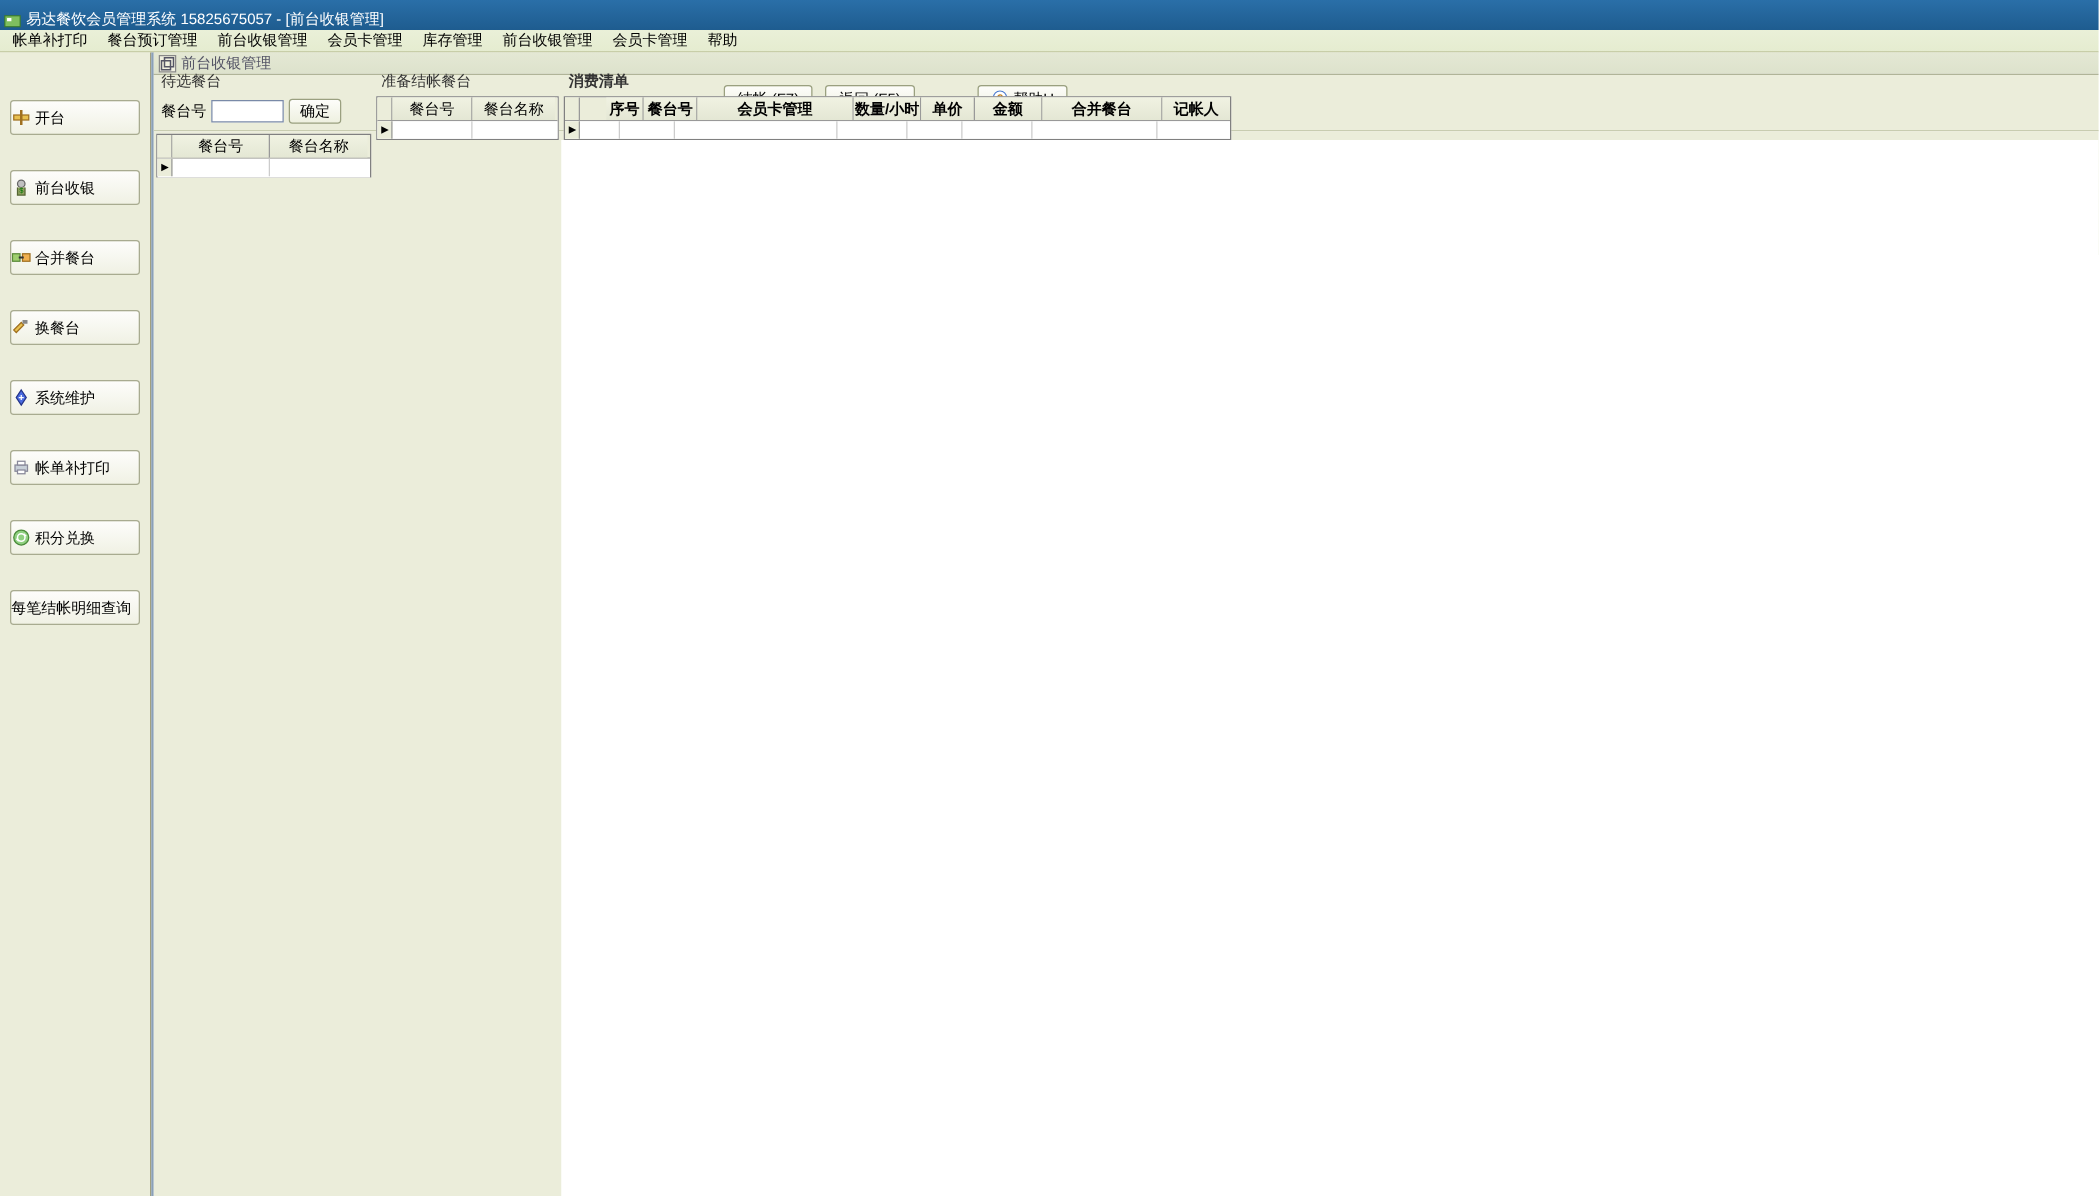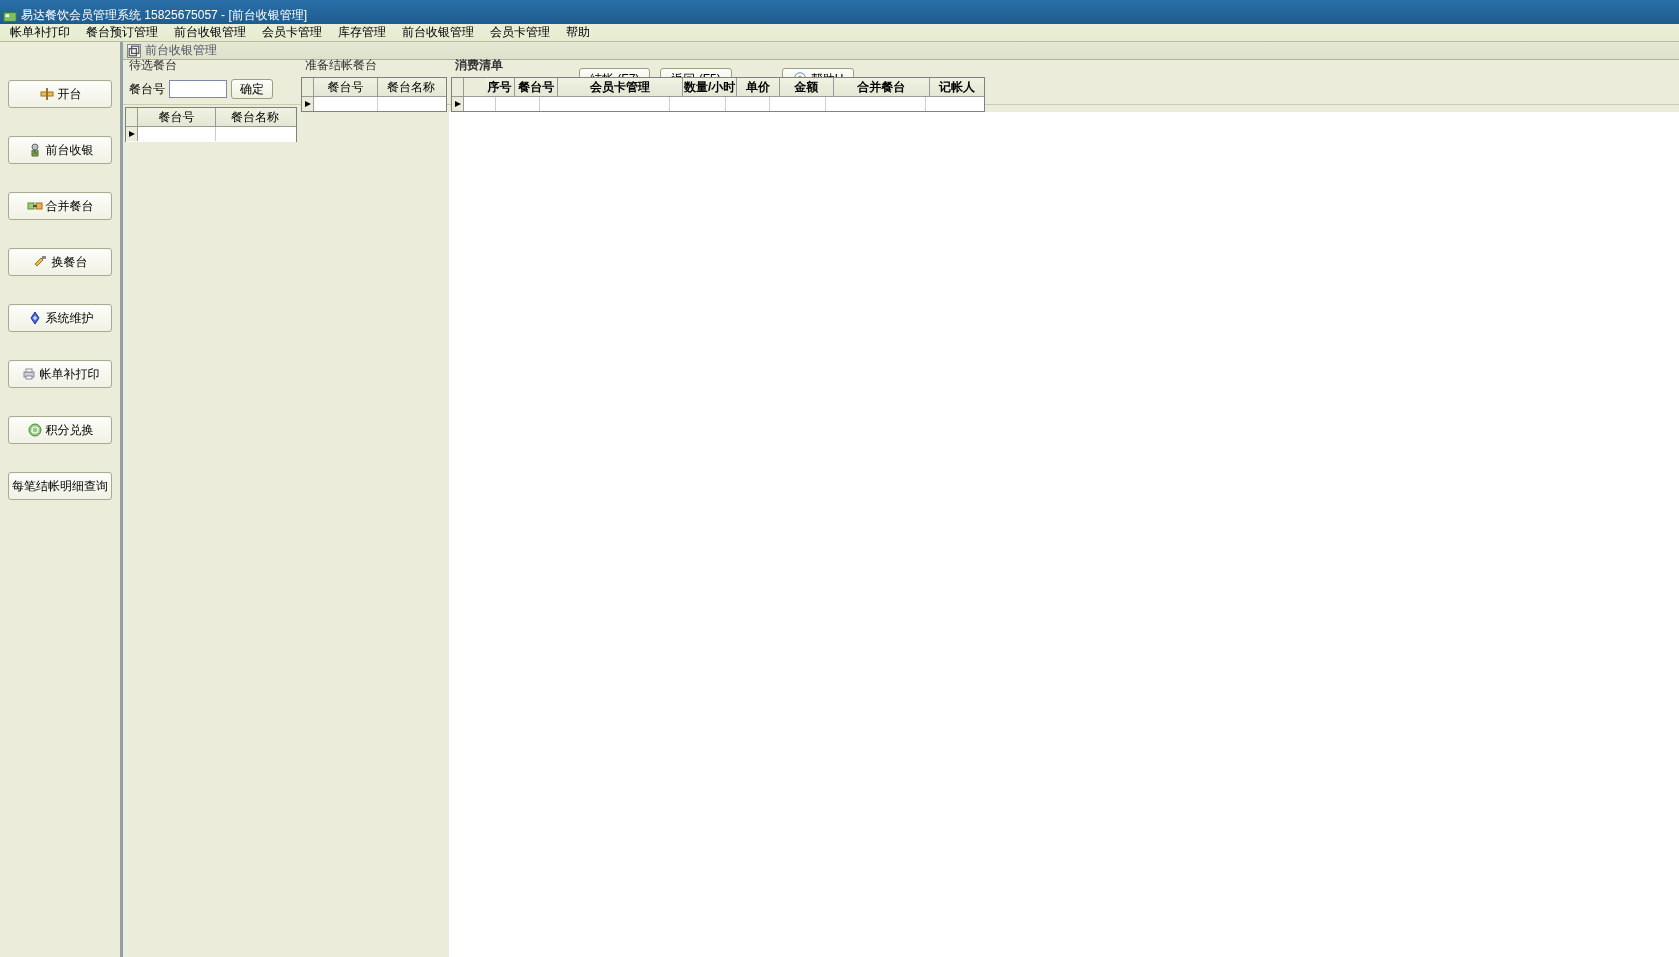--- a/index.html
+++ b/index.html
@@ -12,21 +12,21 @@
 
 
 .menubar { height: 18px; background: linear-gradient(to bottom, #eaf0d8, #e5ecd0); display: flex; align-items: center; padding: 0 2px; border-bottom: 1px solid #b8c090; }
 .menubar .menu-item { padding: 0 8px; cursor: pointer; }
 
 
 .main { display: flex; height: calc(100vh - 36px); }
 
 
 .sidebar { width: 121px; background: #ebedda; border-right: 1px solid #a0a080; padding: 8px 4px; display:flex; flex-direction:column; }
-.side-btn { display:flex; align-items:center; justify-content:center; gap:3px; height: 28px; margin: 28px 4px 0 4px; background: linear-gradient(to bottom,#fdfdfb,#f0f1e4); border:1px solid #a8ab90; border-radius:3px; cursor:pointer; font-size:12px;}
+.side-btn { display:flex; align-items:center; justify-content:flex-start; gap:3px; height: 28px; margin: 28px 4px 0 4px; background: linear-gradient(to bottom,#fdfdfb,#f0f1e4); border:1px solid #a8ab90; border-radius:3px; cursor:pointer; font-size:12px;}
 .side-btn:first-child{ margin-top:30px;}
 .side-btn .ic{ width:16px; height:16px; display:inline-flex; align-items:center; justify-content:center;}
 .sidebar .tip { margin-top: 60px; color: #e00000; font-size: 12px; line-height: 1.2; padding: 0 4px; word-break: break-all;}
 
 
 .content { flex:1; display:flex; flex-direction:column; border-left:2px solid #8aa0b8; }
 
 
 .subhdr { height:18px; background: linear-gradient(to bottom,#e4e8d4,#dde2cc); border-bottom:1px solid #b0b498; display:flex; align-items:center; padding:0 4px; gap:4px;}
 .subhdr .win-btn{ width:14px; height:14px; border:1px solid #888; background:#f0f0e0; display:flex; align-items:center; justify-content:center; font-size:10px; line-height:1;}

